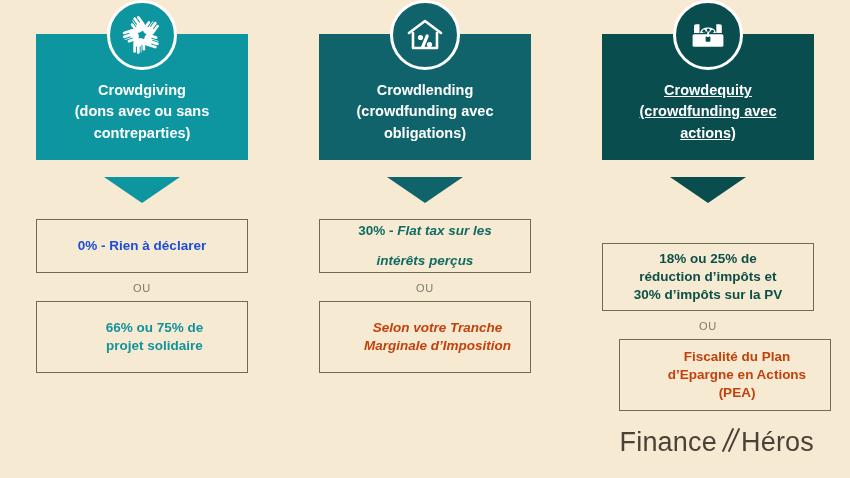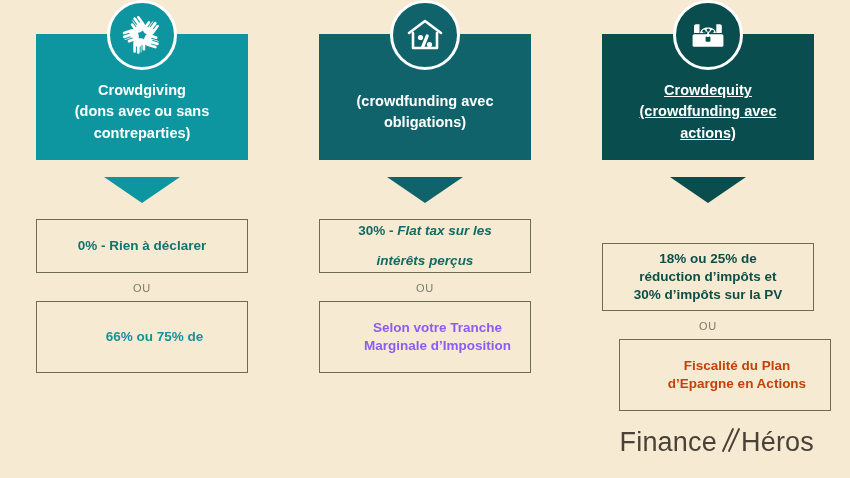--- a/index.html
+++ b/index.html
@@ -174,31 +174,32 @@
       <div class="header-box" style="background:#0d96a0;">
         <div>
           <div>Crowdgiving</div>
           <div>(dons avec ou sans</div>
           <div>contreparties)</div>
         </div>
       </div>
 
       <div class="arrow" style="border-top-color:#0d96a0;"></div>
 
-      <div class="outcome-box first" style="color:#0f766e;">
+      <div class="outcome-box first" style="color:#1d4ed8;">
         <div>
           <div>0% - Rien à déclarer</div>
         </div>
       </div>
 
       <div class="or-label">OU</div>
 
       <div class="outcome-box second" style="color:#12939c;">
         <div>
           <div>66% ou 75% de</div>
+          <div>projet solidaire</div>
         </div>
       </div>
     </div>
 
     <div class="column">
 
       <div class="icon-badge" style="background:#11636b;">
         <svg width="42" height="42" viewBox="0 0 42 42" aria-hidden="true">
           <g fill="none" stroke="#ffffff" stroke-width="2.6" stroke-linejoin="round" stroke-linecap="round">
             <path d="M5 19 L21 7 L37 19"></path>
@@ -207,37 +208,38 @@
           <g fill="#ffffff">
             <circle cx="16.5" cy="23.5" r="2.6"></circle>
             <circle cx="25.5" cy="30.5" r="2.6"></circle>
             <rect x="19.3" y="20" width="3.2" height="15" rx="1.4" transform="rotate(22 21 27.5)"></rect>
           </g>
         </svg>
       </div>
 
       <div class="header-box" style="background:#11636b;">
         <div>
+          <div>Crowdlending</div>
           <div>(crowdfunding avec</div>
           <div>obligations)</div>
         </div>
       </div>
 
       <div class="arrow" style="border-top-color:#11636b;"></div>
 
       <div class="outcome-box first" style="color:#0f6b63;">
         <div>
           <div><span>30% - </span><span class="em">Flat tax sur les</span></div>
           <div class="em">intérêts perçus</div>
         </div>
       </div>
 
       <div class="or-label">OU</div>
 
-      <div class="outcome-box second" style="color:#8b5cf6;">
+      <div class="outcome-box second" style="color:#c2410c;font-style:italic;">
         <div>
           <div>Selon votre Tranche</div>
           <div>Marginale d’Imposition</div>
         </div>
       </div>
     </div>
 
     <div class="column">
 
       <div class="icon-badge" style="background:#0a4d4f;">
@@ -278,20 +280,21 @@
           <div>30% d’impôts sur la PV</div>
         </div>
       </div>
 
       <div class="or-label">OU</div>
 
       <div class="outcome-box second" style="color:#c2410c;margin-left:33px;">
         <div>
           <div>Fiscalité du Plan</div>
           <div>d’Epargne en Actions</div>
+          <div>(PEA)</div>
         </div>
       </div>
     </div>
 
   </div>
 
   <div class="logo">
     <span>Finance</span>
     <span class="logo-slash">
       <svg width="22" height="28" viewBox="0 0 22 28" aria-hidden="true">

